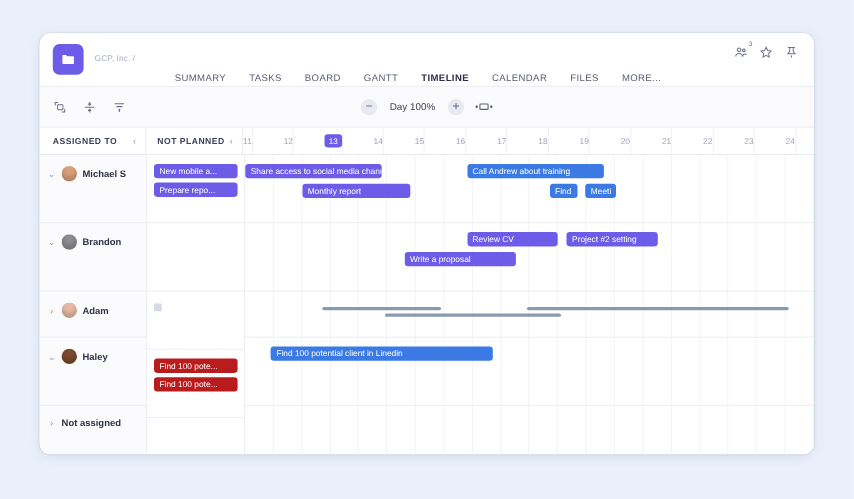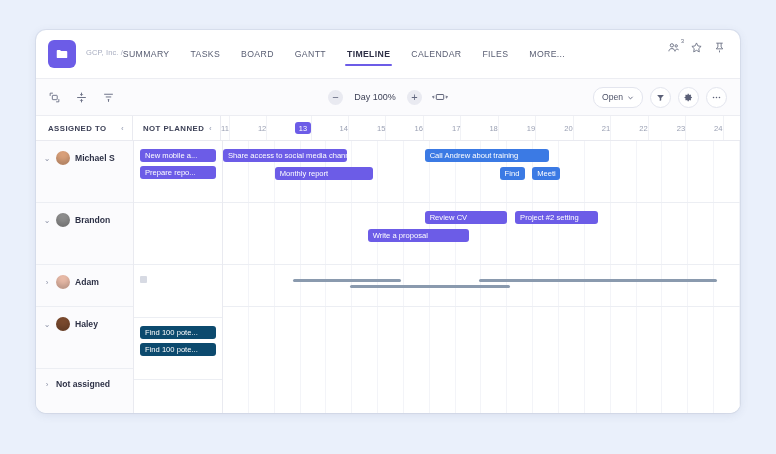--- a/index.html
+++ b/index.html
@@ -38,22 +38,23 @@
     flex: none;
   }
   .proj-icon svg { display:block; }
   .proj-text { margin-left: 10px; line-height: 1.05; }
   .breadcrumb {
     font-size: 7.5px; color: #a8adc0; letter-spacing: .1px;
     margin-bottom: 2px;
   }
   .proj-title { font-size: 11.5px; font-weight: bold; color: #2b2f42; }
   .tabs {
-    display: flex; align-items: center;
+    display: flex; align-items: flex-end;
     gap: 21px;
+    margin-left: 36px;
     height: 100%;
   }
   .tab {
     font-size: 8.7px; letter-spacing: .35px;
     color: #585d72;
     position: relative;
     padding: 2px 0 2px;
     cursor: pointer;
     white-space: nowrap;
   }
@@ -185,21 +186,21 @@
   .np-cards { padding: 8px 6px 0 6px; display: flex; flex-direction: column; gap: 4px; }
   .card {
     height: 13px; border-radius: 3px;
     font-size: 7.6px; color: #fff;
     display: flex; align-items: center;
     padding: 0 5px; box-sizing: border-box;
     overflow: hidden; white-space: nowrap;
     cursor: pointer;
   }
   .card.purple { background: #6c5ce7; }
-  .card.blue { background: #0c4a6e; }
+  .card.blue { background: #b91c1c; }
   .bar {
     position: absolute; height: 13px; border-radius: 3px;
     font-size: 7.6px; color: #fff;
     display: flex; align-items: center;
     padding: 0 5px; box-sizing: border-box;
     overflow: hidden; white-space: nowrap;
     cursor: pointer;
   }
   .bar.purple { background: #6c5ce7; }
   .bar.blue { background: #3b7ae4; }
@@ -286,45 +287,20 @@
       <div class="zoom-label">Day 100%</div>
       <div class="rnd-btn">+</div>
       <div class="fitw">
         <svg width="16" height="10" viewBox="0 0 26 14" fill="none" stroke="#5c6176" stroke-width="1.6">
           <rect x="7" y="3" width="12" height="8" rx="1"></rect>
           <path d="M4 7H1M3 5L1 7l2 2M22 7h3M23 5l2 2-2 2"></path>
         </svg>
       </div>
     </div>
 
-    <div class="tb-right">
-      <div class="pill">
-        <span>Open</span>
-        <svg width="7" height="7" viewBox="0 0 10 10" fill="none" stroke="#6a6f85" stroke-width="1.4">
-            <path d="M2 4l3 3 3-3"></path>
-          </svg>
-      </div>
-      <div class="circ-btn">
-        <svg width="9" height="9" viewBox="0 0 24 24" fill="#5b6077">
-            <path d="M3 5h18l-7 8v6l-4 2v-8z"></path>
-          </svg>
-      </div>
-      <div class="circ-btn">
-        <svg width="9" height="9" viewBox="0 0 24 24" fill="#5b6077">
-          <path d="M12 8.3A3.7 3.7 0 1 0 12 15.7 3.7 3.7 0 0 0 12 8.3zm9 5.2v-3l-2.4-.4a6.9 6.9 0 0 0-.8-2l1.4-2-2.1-2.1-2 1.4c-.6-.4-1.3-.6-2-.8L12.7 2h-3l-.4 2.4c-.7.2-1.4.5-2 .8l-2-1.4-2.1 2.1 1.4 2c-.4.6-.6 1.3-.8 2L1.4 10.5v3l2.4.4c.2.7.5 1.4.8 2l-1.4 2 2.1 2.1 2-1.4c.6.4 1.3.6 2 .8l.4 2.4h3l.4-2.4c.7-.2 1.4-.5 2-.8l2 1.4 2.1-2.1-1.4-2c.4-.6.6-1.3.8-2z"></path>
-        </svg>
-      </div>
-      <div class="circ-btn">
-        <svg width="11" height="11" viewBox="0 0 24 24" fill="#5b6077">
-          <circle cx="5.5" cy="12" r="1.7"></circle>
-            <circle cx="12" cy="12" r="1.7"></circle>
-            <circle cx="18.5" cy="12" r="1.7"></circle>
-        </svg>
-      </div>
-    </div>
   </div>
 
   <div class="grid-head">
     <div class="col-assigned">
       <span>ASSIGNED TO</span>
       <span class="chev">‹</span>
     </div>
     <div class="col-notplanned">
       <span>NOT PLANNED</span>
       <span class="chev">‹</span>
@@ -483,18 +459,21 @@
           <div class="row h2" style="border-bottom: 1px solid rgb(236, 238, 243);">
             <div class="bar purple" style="left: 39%; width: 16%; top: 8px;">Review CV</div>
             <div class="bar purple" style="left: 56.5%; width: 16%; top: 8px;">Project #2 setting</div>
             <div class="bar purple" style="left: 28%; width: 19.5%; top: 26px;">Write a proposal</div>
           </div>
           <div class="row h3" style="border-bottom: 1px solid rgb(236, 238, 243);">
             <div class="sumbar" style="left: 13.5%; width: 21%; top: 14px;"></div>
             <div class="sumbar" style="left: 24.5%; width: 31%; top: 20px;"></div>
             <div class="sumbar" style="left: 49.5%; width: 46%; top: 14px;"></div>
           </div>
+          <div class="row h4" style="border-bottom: 1px solid rgb(236, 238, 243);">
+            <div class="bar blue" style="left: 4.5%; width: 39%; top: 8px;">Find 100 potential client in Linedin</div>
+          </div>
           <div class="row h5 last" style="border-bottom: none;"></div>
         </div>
     </div>
   </div>
 
 </div>
 
 </body></html>

